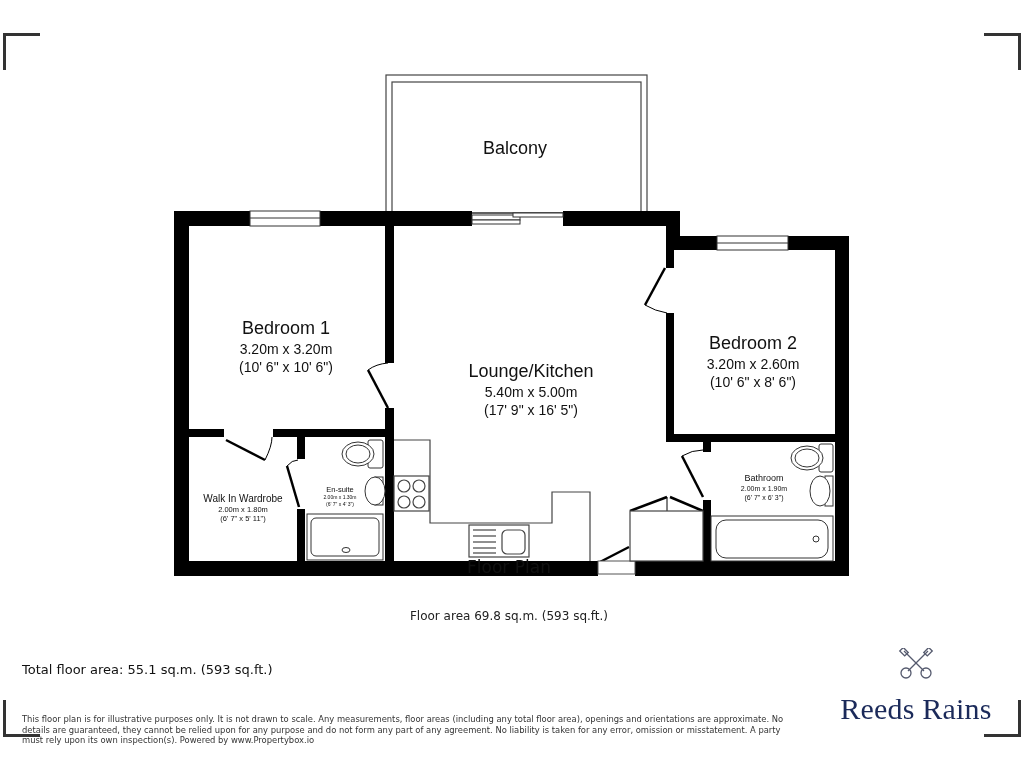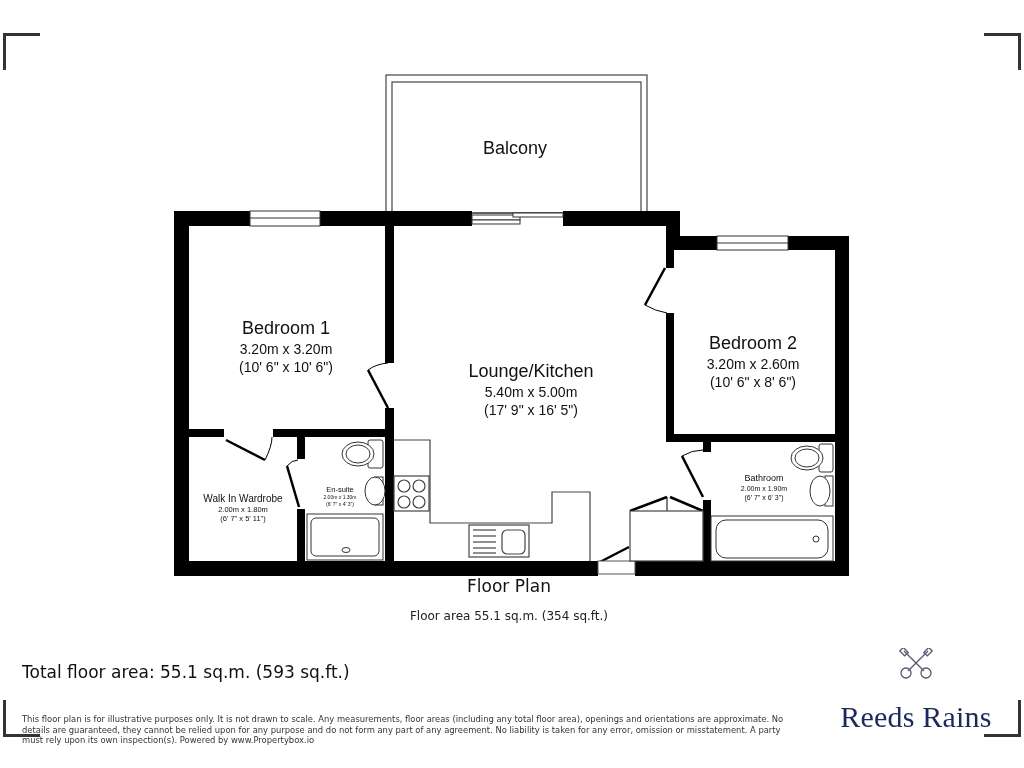--- a/index.html
+++ b/index.html
@@ -9,33 +9,33 @@
     }
     .corner { position: absolute; width: 34px; height: 34px; border-color: #333; border-style: solid; border-width: 0; }
     .corner.tl { left: 3px; top: 33px; border-left-width: 3px; border-top-width: 3px; }
     .corner.tr { right: 3px; top: 33px; border-right-width: 3px; border-top-width: 3px; }
     .corner.bl { left: 3px; top: 700px; border-left-width: 3px; border-bottom-width: 3px; }
     .corner.br { right: 3px; top: 700px; border-right-width: 3px; border-bottom-width: 3px; }
 
     #plan { position: absolute; left: 0; top: 0; }
     .lbl { font-family: "Liberation Sans", sans-serif; fill: #111; text-anchor: middle; }
 
-    .plan-title { position: absolute; left: 0; width: 1018px; top: 576px; text-align: center;
+    .plan-title { position: absolute; left: 0; width: 1018px; top: 557px; text-align: center;
       font-family: "DejaVu Sans", sans-serif; font-size: 17px; color: #111; }
     .plan-sub { position: absolute; left: 0; width: 1018px; top: 609px; text-align: center;
       font-family: "DejaVu Sans", sans-serif; font-size: 12px; color: #222; }
 
     .total { position: absolute; left: 22px; top: 662px; font-family: "DejaVu Sans", sans-serif;
-      font-size: 17px; color: #111; }
+      font-size: 13px; color: #111; }
     .disclaimer { position: absolute; left: 22px; top: 714px; width: 780px;
       font-family: "DejaVu Sans", sans-serif; font-size: 8.4px; line-height: 10.6px; color: #333; }
 
     .brand { position: absolute; left: 830px; top: 648px; width: 172px; text-align: center; }
     .brand-name { font-family: "Liberation Serif", serif; font-size: 30px; color: #1b2a5a;
-      letter-spacing: 0.2px; display: block; margin-top: 16px; }
+      letter-spacing: 0.2px; display: block; margin-top: 8px; }
   </style>
 </head>
 <body>
 
 <div class="corner tl"></div>
 <div class="corner tr"></div>
 <div class="corner bl"></div>
 <div class="corner br"></div>
 
 <svg id="plan" width="1024" height="640" viewBox="0 0 1024 640">
@@ -172,21 +172,21 @@
     <text class="lbl" x="340" y="499" font-size="5">2.00m x 1.30m</text>
     <text class="lbl" x="340" y="506" font-size="5">(6' 7" x 4' 3")</text>
 
     <text class="lbl" x="764" y="481" font-size="9">Bathroom</text>
     <text class="lbl" x="764" y="491" font-size="7">2.00m x 1.90m</text>
     <text class="lbl" x="764" y="500" font-size="7">(6' 7" x 6' 3")</text>
   </g>
 </svg>
 
 <div class="plan-title">Floor Plan</div>
-<div class="plan-sub">Floor area 55.1 sq.m. (354 sq.ft.)</div>
+<div class="plan-sub">Floor area 69.8 sq.m. (593 sq.ft.)</div>
 
 <div class="total">Total floor area: 55.1 sq.m. (593 sq.ft.)</div>
 <div class="disclaimer">This floor plan is for illustrative purposes only. It is not drawn to scale. Any measurements, floor areas (including any total floor area), openings and orientations are approximate. No details are guaranteed, they cannot be relied upon for any purpose and do not form any part of any agreement. No liability is taken for any error, omission or misstatement. A party must rely upon its own inspection(s). Powered by www.Propertybox.io</div>
 
 <div class="brand">
   <svg width="40" height="32" viewBox="0 0 40 32">
     <g fill="none" stroke="#555a6e" stroke-width="1.3">
       <line x1="8" y1="3" x2="28" y2="23"></line>
       <line x1="32" y1="3" x2="12" y2="23"></line>
       <rect x="5" y="1" width="7" height="5" transform="rotate(45 8 3)"></rect>

